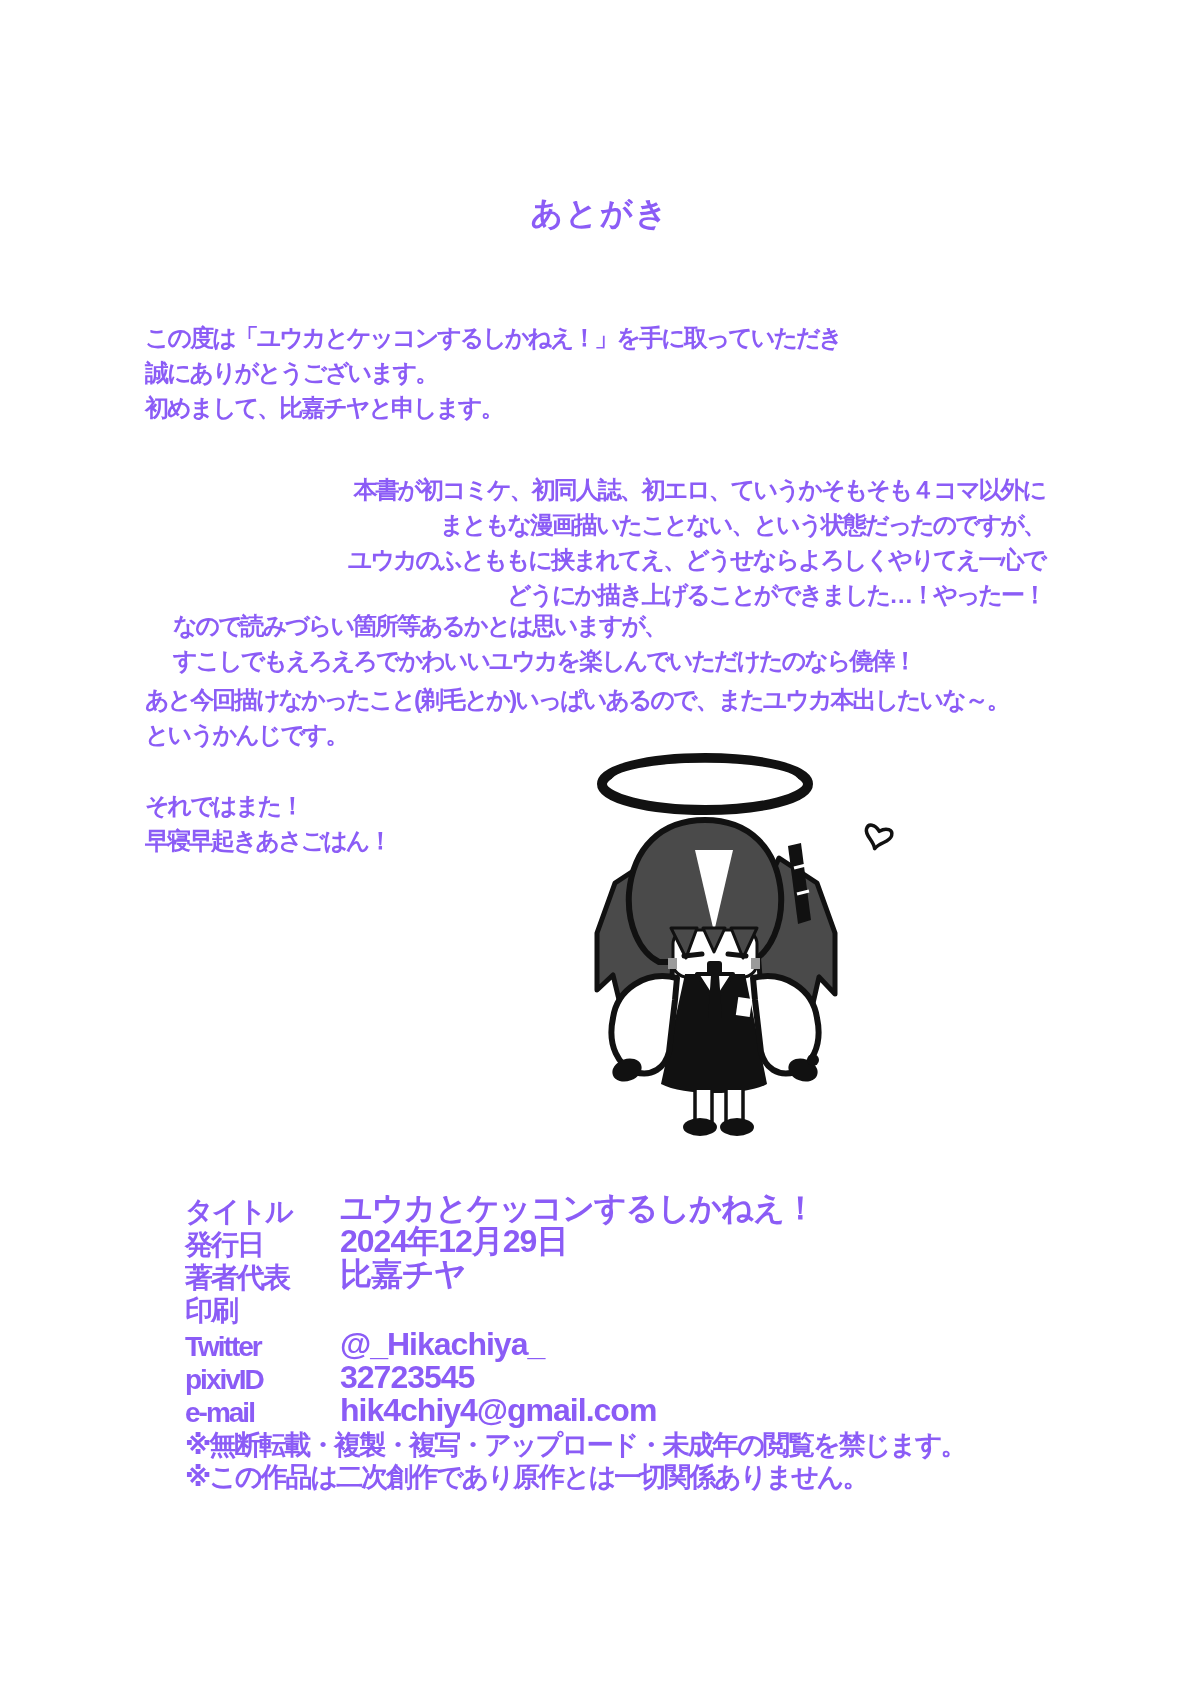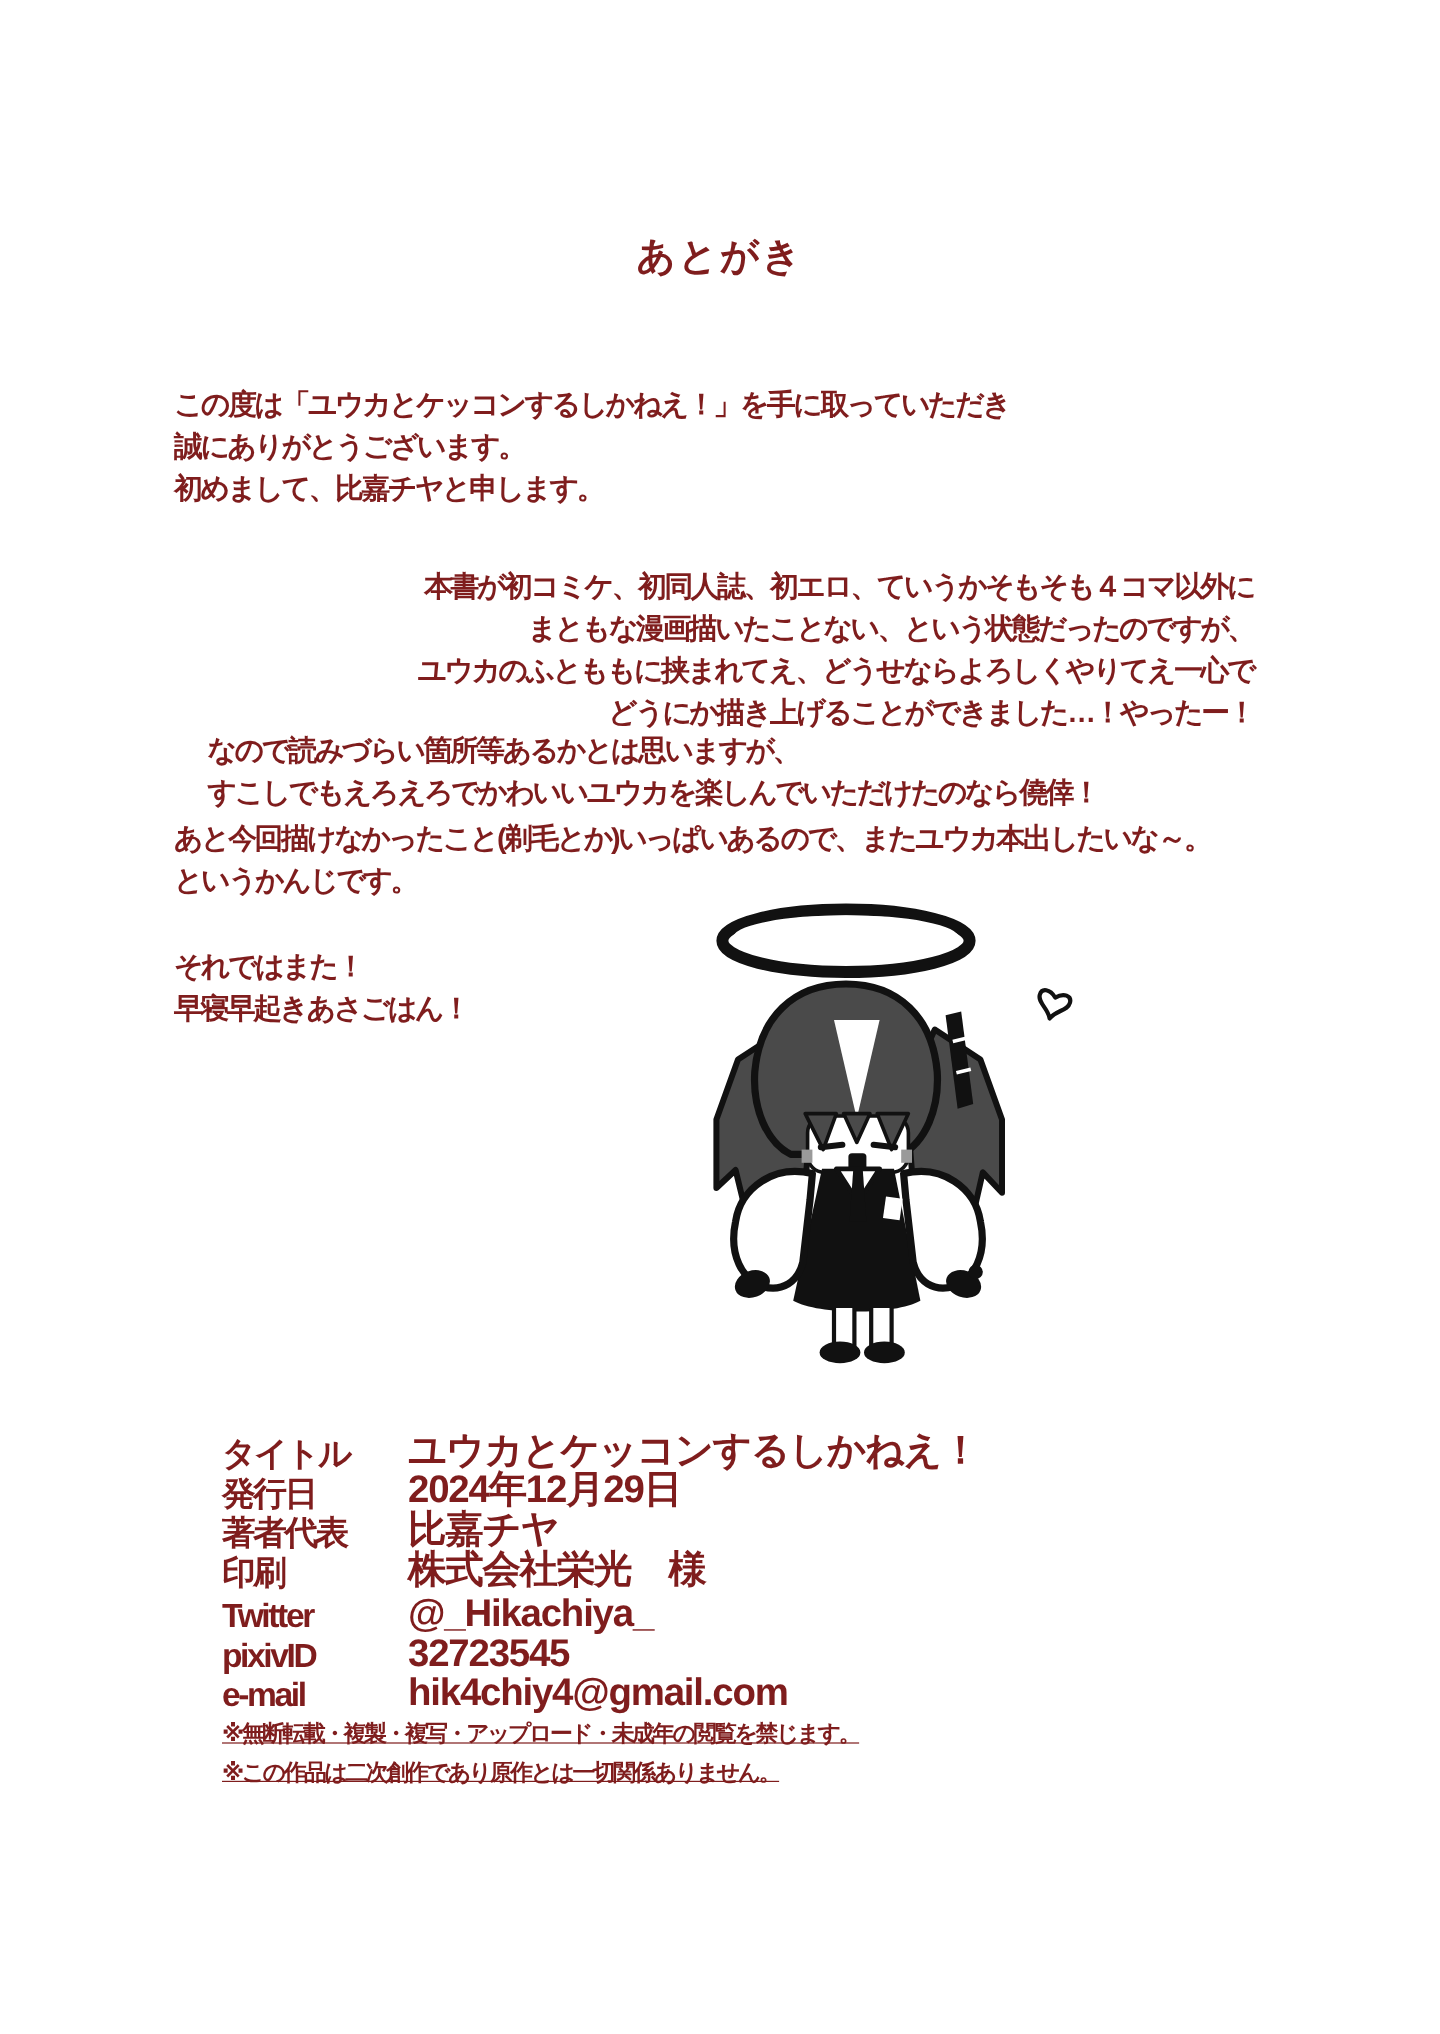--- a/index.html
+++ b/index.html
@@ -5,21 +5,21 @@
   * { margin: 0; padding: 0; box-sizing: border-box; }
   html, body { background: #e8e8e8; }
   .page {
     position: relative;
     width: 1200px;
     height: 1695px;
     margin: 0 auto;
     background: #ffffff;
     overflow: hidden;
     font-family: "Liberation Sans", "DejaVu Sans", sans-serif;
-    color: #7f1d1d;
+    color: #8b5cf6;
   }
   .page-title {
     position: absolute;
     top: 192px;
     left: 0;
     width: 100%;
     text-align: center;
     font-size: 32px;
     font-weight: 900;
     letter-spacing: 2px;
@@ -76,25 +76,24 @@
   .colophon .value {
     font-size: 32px;
     font-weight: 700;
     letter-spacing: -1px;
     white-space: nowrap;
   }
   .colophon .note {
     height: 32px;
     display: flex;
     align-items: center;
-    font-size: 19px;
+    font-size: 27px;
     font-weight: 900;
     letter-spacing: -2px;
     white-space: nowrap;
-    text-decoration: underline;
   }
 </style>
 </head>
 <body>
 
 <div class="page">
 
   <div class="page-title">あとがき</div>
 
   <div class="afterword">
@@ -206,21 +205,20 @@
     <div class="row">
       <span class="label">発行日</span>
       <span class="value">2024年12月29日</span>
     </div>
     <div class="row">
       <span class="label">著者代表</span>
       <span class="value">比嘉チヤ</span>
     </div>
     <div class="row">
       <span class="label">印刷</span>
-      <span class="value">株式会社栄光　様</span>
     </div>
     <div class="row">
       <span class="label">Twitter</span>
       <span class="value">@_Hikachiya_</span>
     </div>
     <div class="row">
       <span class="label">pixivID</span>
       <span class="value">32723545</span>
     </div>
     <div class="row">

